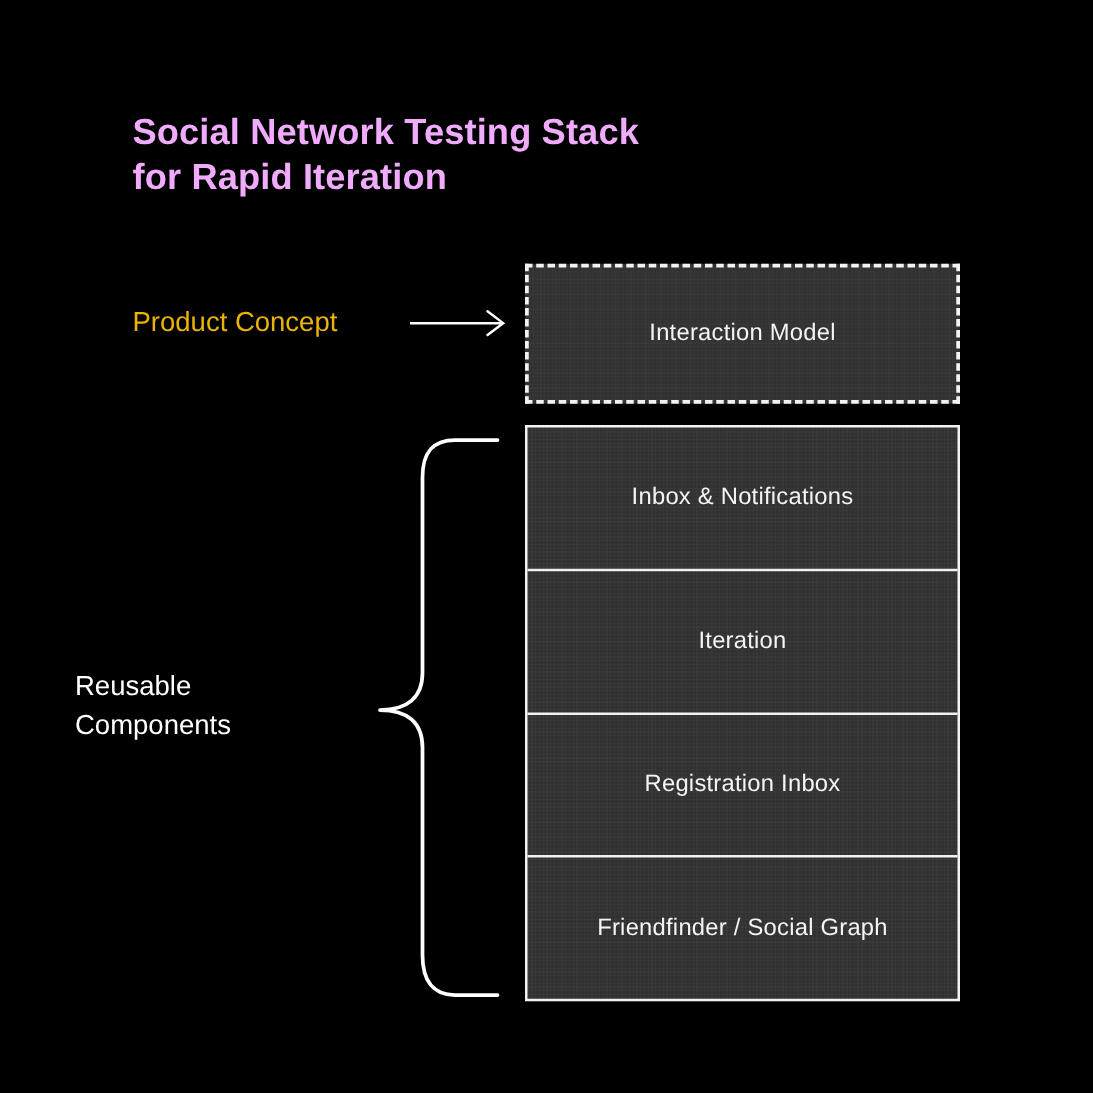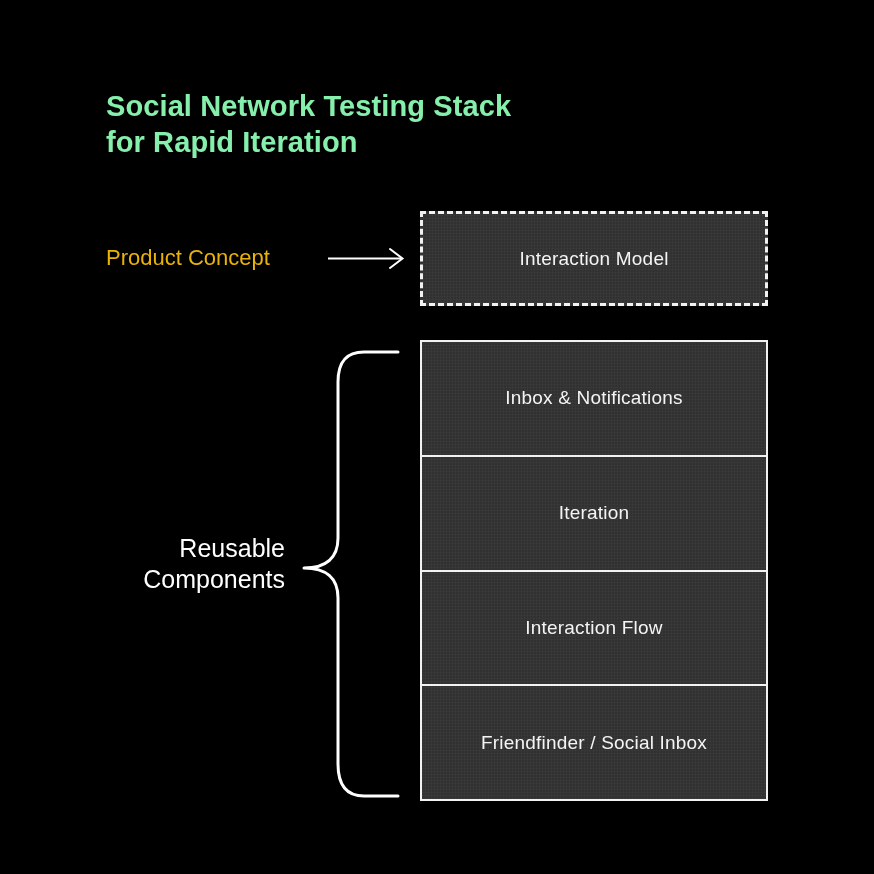--- a/index.html
+++ b/index.html
@@ -16,21 +16,21 @@
     font-family: "Liberation Sans", sans-serif;
     -webkit-font-smoothing: antialiased;
   }
 
   
   #title {
     position: absolute;
     left: 106px;
     top: 88px;
     width: 640px;
-    color: #86efac;
+    color: #f0abfc;
     font-size: 29px;
     font-weight: bold;
     line-height: 36px;
     letter-spacing: 0.1px;
     white-space: pre-line;
   }
 
   
   #product-concept-label {
     position: absolute;
@@ -41,23 +41,23 @@
     font-weight: normal;
     line-height: 26px;
     white-space: nowrap;
   }
 
   #reusable-label {
     position: absolute;
     left: 60px;
     top: 533px;
     width: 225px;
-    text-align: right;
+    text-align: left;
     color: #ffffff;
-    font-size: 25px;
+    font-size: 22px;
     font-weight: normal;
     line-height: 31px;
     white-space: pre-line;
   }
 
   
   #arrow-svg {
     position: absolute;
     left: 322px;
     top: 240px;
@@ -80,21 +80,21 @@
     background-image:
       repeating-linear-gradient(0deg, rgba(255,255,255,0.022) 0 1px, rgba(0,0,0,0) 1px 3px),
       repeating-linear-gradient(90deg, rgba(255,255,255,0.022) 0 1px, rgba(0,0,0,0) 1px 3px);
   }
 
   #concept-box {
     position: absolute;
     left: 420px;
     top: 211px;
     width: 348px;
-    height: 95px;
+    height: 112px;
     box-sizing: border-box;
     border: 3px dashed #f2f2f2;
     display: flex;
     align-items: center;
     justify-content: center;
   }
   #concept-box .node-label {
     color: #f4f4f4;
     font-size: 19px;
     font-weight: normal;
@@ -168,23 +168,23 @@
 
     <div class="stack-cell">
       <span class="node-label">Inbox &amp; Notifications</span>
     </div>
 
     <div class="stack-cell">
       <span class="node-label">Iteration</span>
     </div>
 
     <div class="stack-cell">
-      <span class="node-label">Interaction Flow</span>
+      <span class="node-label">Registration Inbox</span>
     </div>
 
 
     <div class="stack-cell">
-      <span class="node-label">Friendfinder / Social Inbox</span>
+      <span class="node-label">Friendfinder / Social Graph</span>
     </div>
 
   </div>
 
 </div>
 
 </body></html>

